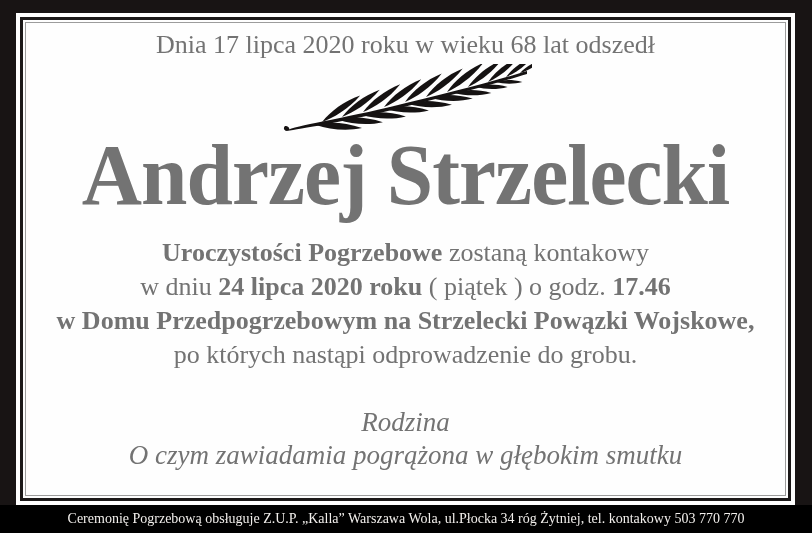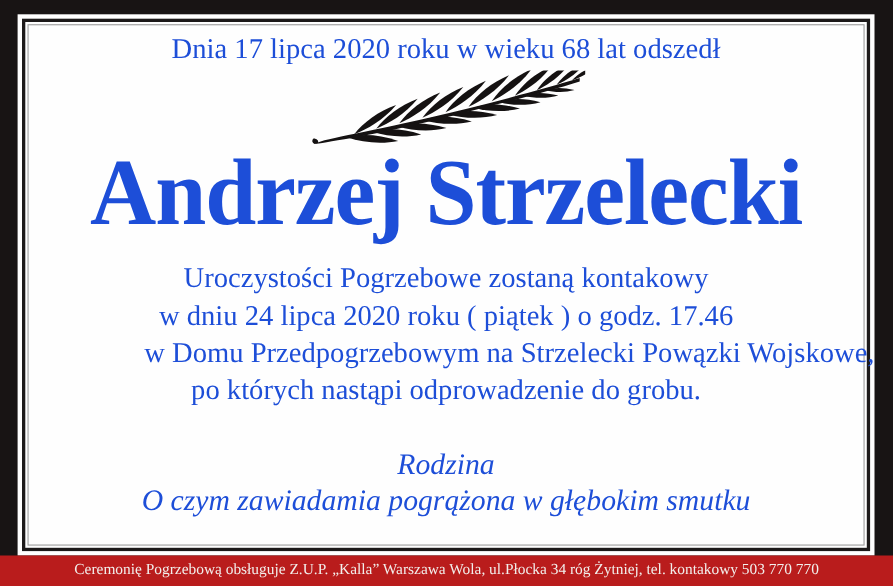--- a/index.html
+++ b/index.html
@@ -24,21 +24,21 @@
   }
   .frame-inner {
     position: absolute;
     inset: 2px;
     border: 1px solid #9c9c9c;
   }
   .content {
     position: absolute;
     inset: 0;
     text-align: center;
-    color: #1d4ed8;
+    color: #737373;
   }
   .intro {
     margin-top: 16px;
     font-size: 26px;
     line-height: 32px;
   }
   .branch-wrap {
     margin-top: 3px;
     height: 72px;
   }
@@ -50,32 +50,32 @@
     letter-spacing: -1px;
     transform: scaleX(0.97);
     transform-origin: 50% 50%;
     white-space: nowrap;
   }
   .body-block {
     margin-top: 16px;
     font-size: 26px;
     line-height: 34px;
   }
-  .body-block .b { font-weight: normal; text-align: right; }
+  .body-block .b { font-weight: bold; }
   .closing {
     margin-top: 34px;
     font-style: italic;
     font-size: 27px;
     line-height: 33px;
   }
   .footer-bar {
     position: absolute;
     left: 0; bottom: 0;
     width: 812px; height: 28px;
-    background: #b91c1c;
+    background: #000000;
     color: #f2efec;
     font-size: 14px;
     line-height: 27px;
     text-align: center;
     white-space: nowrap;
     margin-top: 11px;
   }
   .branch-svg { display: inline-block; }
 </style>
 </head>

